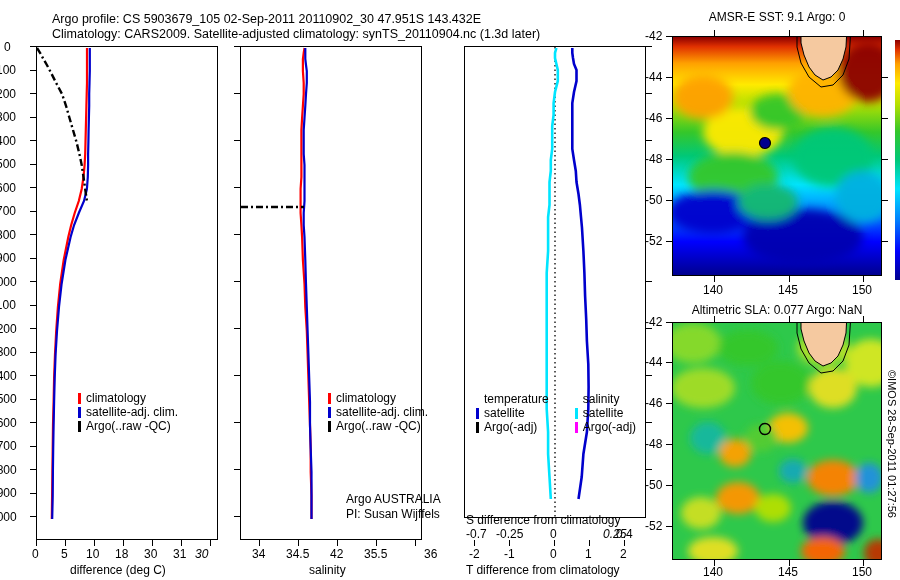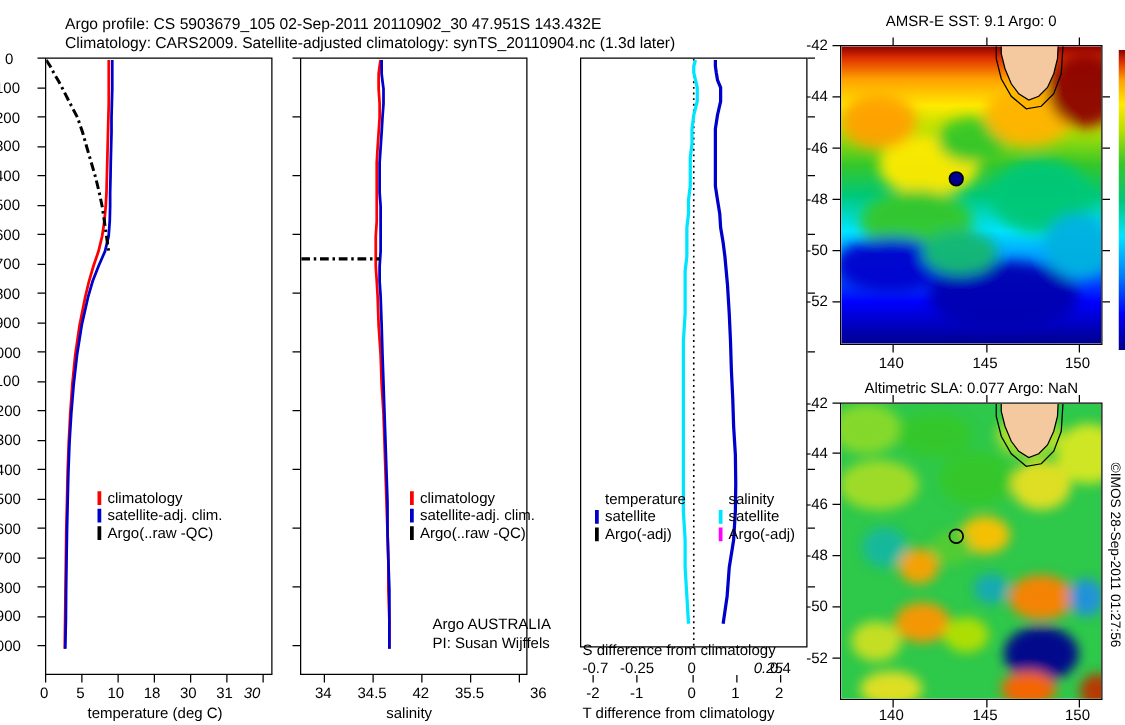--- a/index.html
+++ b/index.html
@@ -91,21 +91,21 @@
   <div class="tkmark" style="left:181px;top:540px;width:1px;height:6px;"></div>
   <div class="tkmark" style="left:210px;top:540px;width:1px;height:6px;"></div>
   <div class="abs tick" style="left:32px;top:547px;">0</div>
   <div class="abs tick" style="left:61px;top:547px;">5</div>
   <div class="abs tick" style="left:86px;top:547px;">10</div>
   <div class="abs tick" style="left:115px;top:547px;">18</div>
   <div class="abs tick" style="left:144px;top:547px;">30</div>
   <div class="abs tick" style="left:173px;top:547px;">31</div>
   <div class="abs tick" style="left:195px;top:547px;font-style:italic;">30</div>
 </div>
-<div class="abs axlbl" style="left:70px;top:563px;">temperature (deg C)</div>
+<div class="abs axlbl" style="left:70px;top:563px;">difference (deg C)</div>
 
 <div class="legend" style="left:78px;top:391px;">
   <div class="legrow">
     <span class="swatch" style="background:#ff0000"></span>
     <span>climatology</span>
   </div>
   <div class="legrow">
     <span class="swatch" style="background:#0000cc"></span>
     <span>satellite-adj. clim.</span>
   </div>

